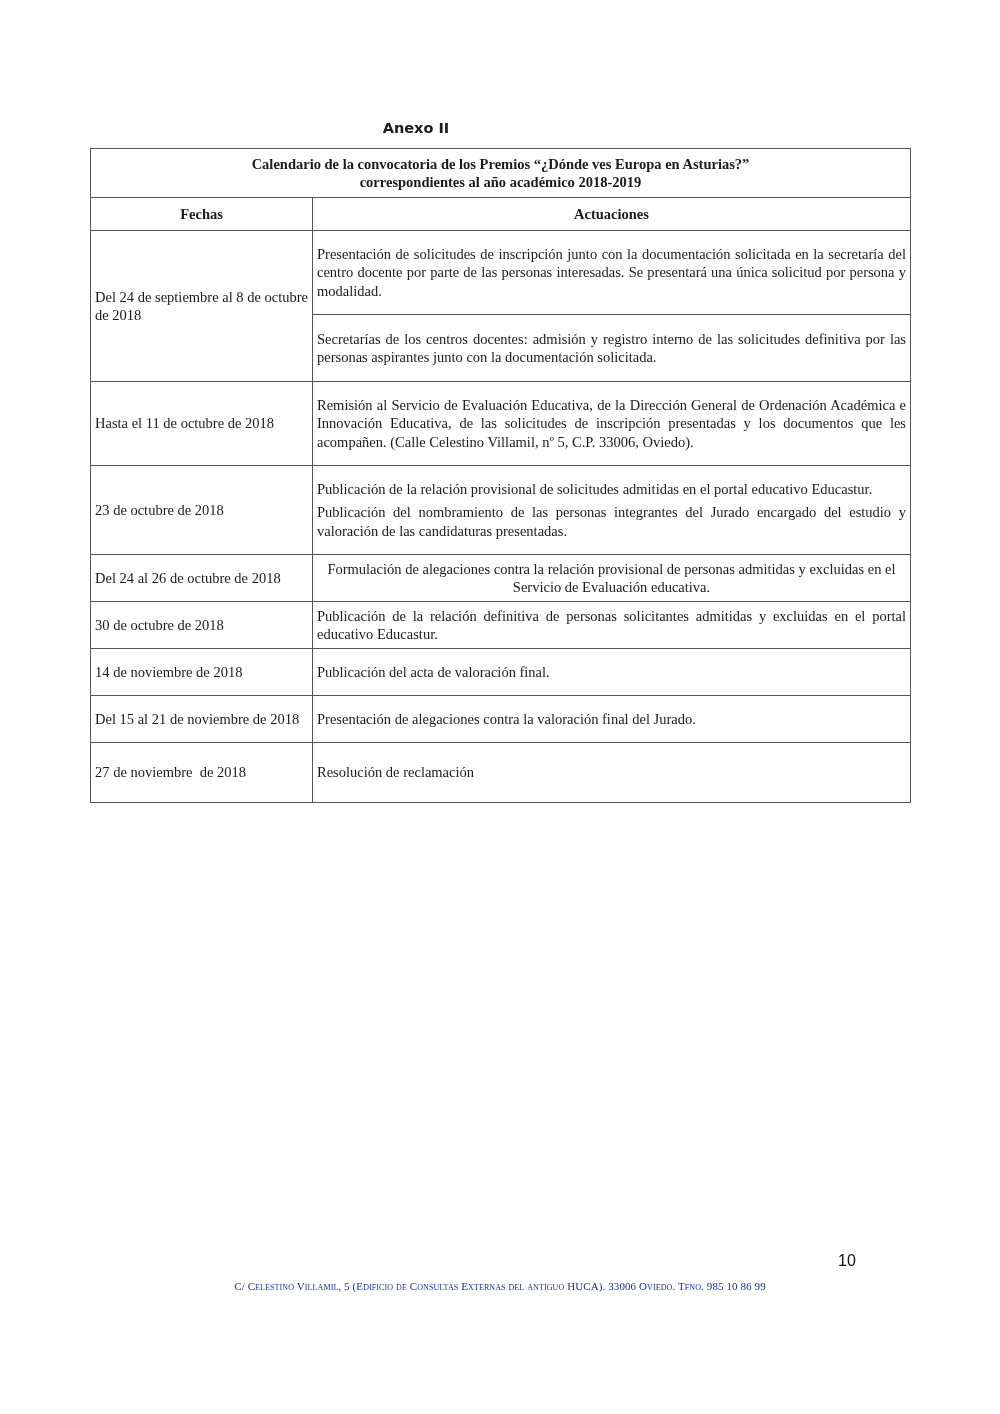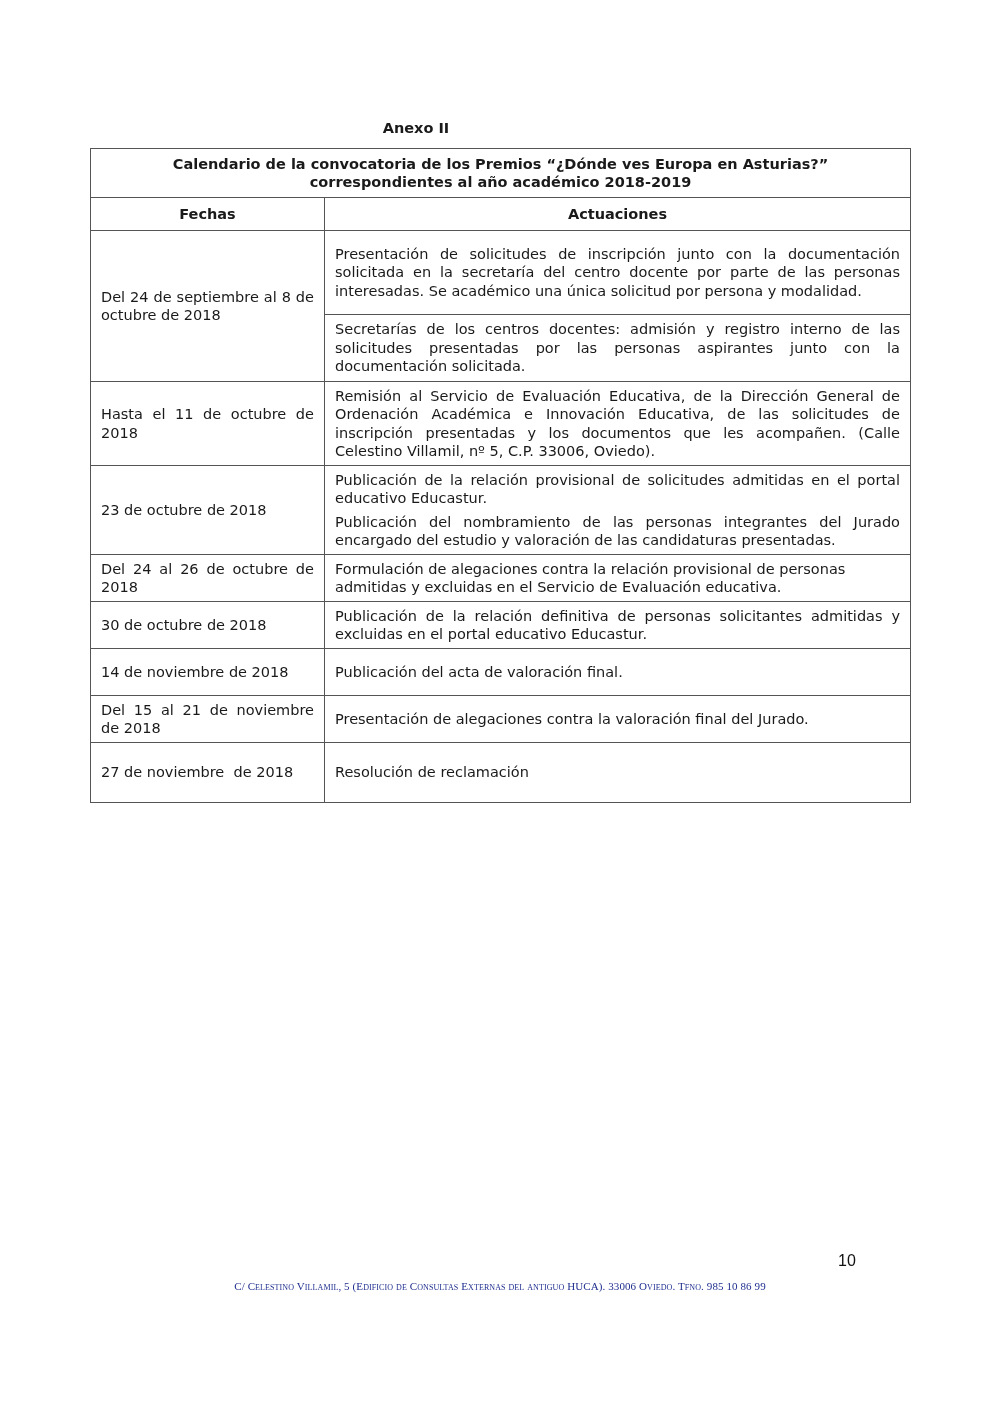--- a/index.html
+++ b/index.html
@@ -2,21 +2,21 @@
 <html><head>
   <meta charset="utf-8">
   <style>
     html, body { margin: 0; padding: 0; background: #ffffff; }
     body { width: 1000px; height: 1414px; position: relative; overflow: hidden;
            font-family: "DejaVu Sans", sans-serif; color: #1a1a1a; }
     .annex-title { position: absolute; top: 120px; left: 0; width: 832px; text-align: center;
                    font-weight: bold; font-size: 14.5px; }
     table.cal { position: absolute; top: 148px; left: 90px; width: 821px; border-collapse: collapse;
                 font-size: 14.5px; line-height: 18.5px; }
-    table.cal td, table.cal th { border: 1.2px solid #555; vertical-align: middle; padding: 0 10px; }
+    table.cal td, table.cal th { border: 1.2px solid #555; vertical-align: middle; padding: 0 4px; font-family: Liberation Serif, serif; }
     th.title-cell { height: 48px; font-weight: bold; text-align: center; padding: 0 40px 0 60px; line-height: 18px; }
     th.colhead { height: 32px; font-weight: bold; text-align: center; }
     td.date { width: 213px; text-align: justify; }
     td.act { text-align: justify; }
     td.act p { margin: 0; }
     td.act p + p { margin-top: 5px; }
     .r1a { height: 84px; }
     .r1b { height: 67px; }
     .r2 { height: 84px; }
     .r3 { height: 89px; }
@@ -45,47 +45,47 @@
     </th>
   </tr>
   <tr>
     <th class="colhead">Fechas</th>
     <th class="colhead">Actuaciones</th>
   </tr>
 
   <tr class="r1a">
     <td class="date" rowspan="2">Del 24 de septiembre al 8 de octubre de 2018</td>
     <td class="act">
-      <p>Presentación de solicitudes de inscripción junto con la documentación solicitada en la secretaría del centro docente por parte de las personas interesadas. Se académico una única solicitud por persona y modalidad.</p>
+      <p>Presentación de solicitudes de inscripción junto con la documentación solicitada en la secretaría del centro docente por parte de las personas interesadas. Se presentará una única solicitud por persona y modalidad.</p>
     </td>
   </tr>
   <tr class="r1b">
     <td class="act">
-      <p>Secretarías de los centros docentes: admisión y registro interno de las solicitudes presentadas por las personas aspirantes junto con la documentación solicitada.</p>
+      <p>Secretarías de los centros docentes: admisión y registro interno de las solicitudes definitiva por las personas aspirantes junto con la documentación solicitada.</p>
     </td>
   </tr>
 
   <tr class="r2">
     <td class="date">Hasta el 11 de octubre de 2018</td>
     <td class="act">
       <p>Remisión al Servicio de Evaluación Educativa, de la Dirección General de Ordenación Académica e Innovación Educativa, de las solicitudes de inscripción presentadas y los documentos que les acompañen. (Calle Celestino Villamil, nº 5, C.P. 33006, Oviedo).</p>
     </td>
   </tr>
 
   <tr class="r3">
     <td class="date">23 de octubre de 2018</td>
     <td class="act">
       <p>Publicación de la relación provisional de solicitudes admitidas en el portal educativo Educastur.</p>
       <p>Publicación del nombramiento de las personas integrantes del Jurado encargado del estudio y valoración de las candidaturas presentadas.</p>
     </td>
   </tr>
 
   <tr class="r4">
     <td class="date">Del 24 al 26 de octubre de 2018</td>
-    <td class="act" style="text-align:left">
+    <td class="act" style="text-align:center">
       <p>Formulación de alegaciones contra la relación provisional de personas admitidas y excluidas en el Servicio de Evaluación educativa.</p>
     </td>
   </tr>
 
   <tr class="r5">
     <td class="date">30 de octubre de 2018</td>
     <td class="act">
       <p>Publicación de la relación definitiva de personas solicitantes admitidas y excluidas en el portal educativo Educastur.</p>
     </td>
   </tr>

